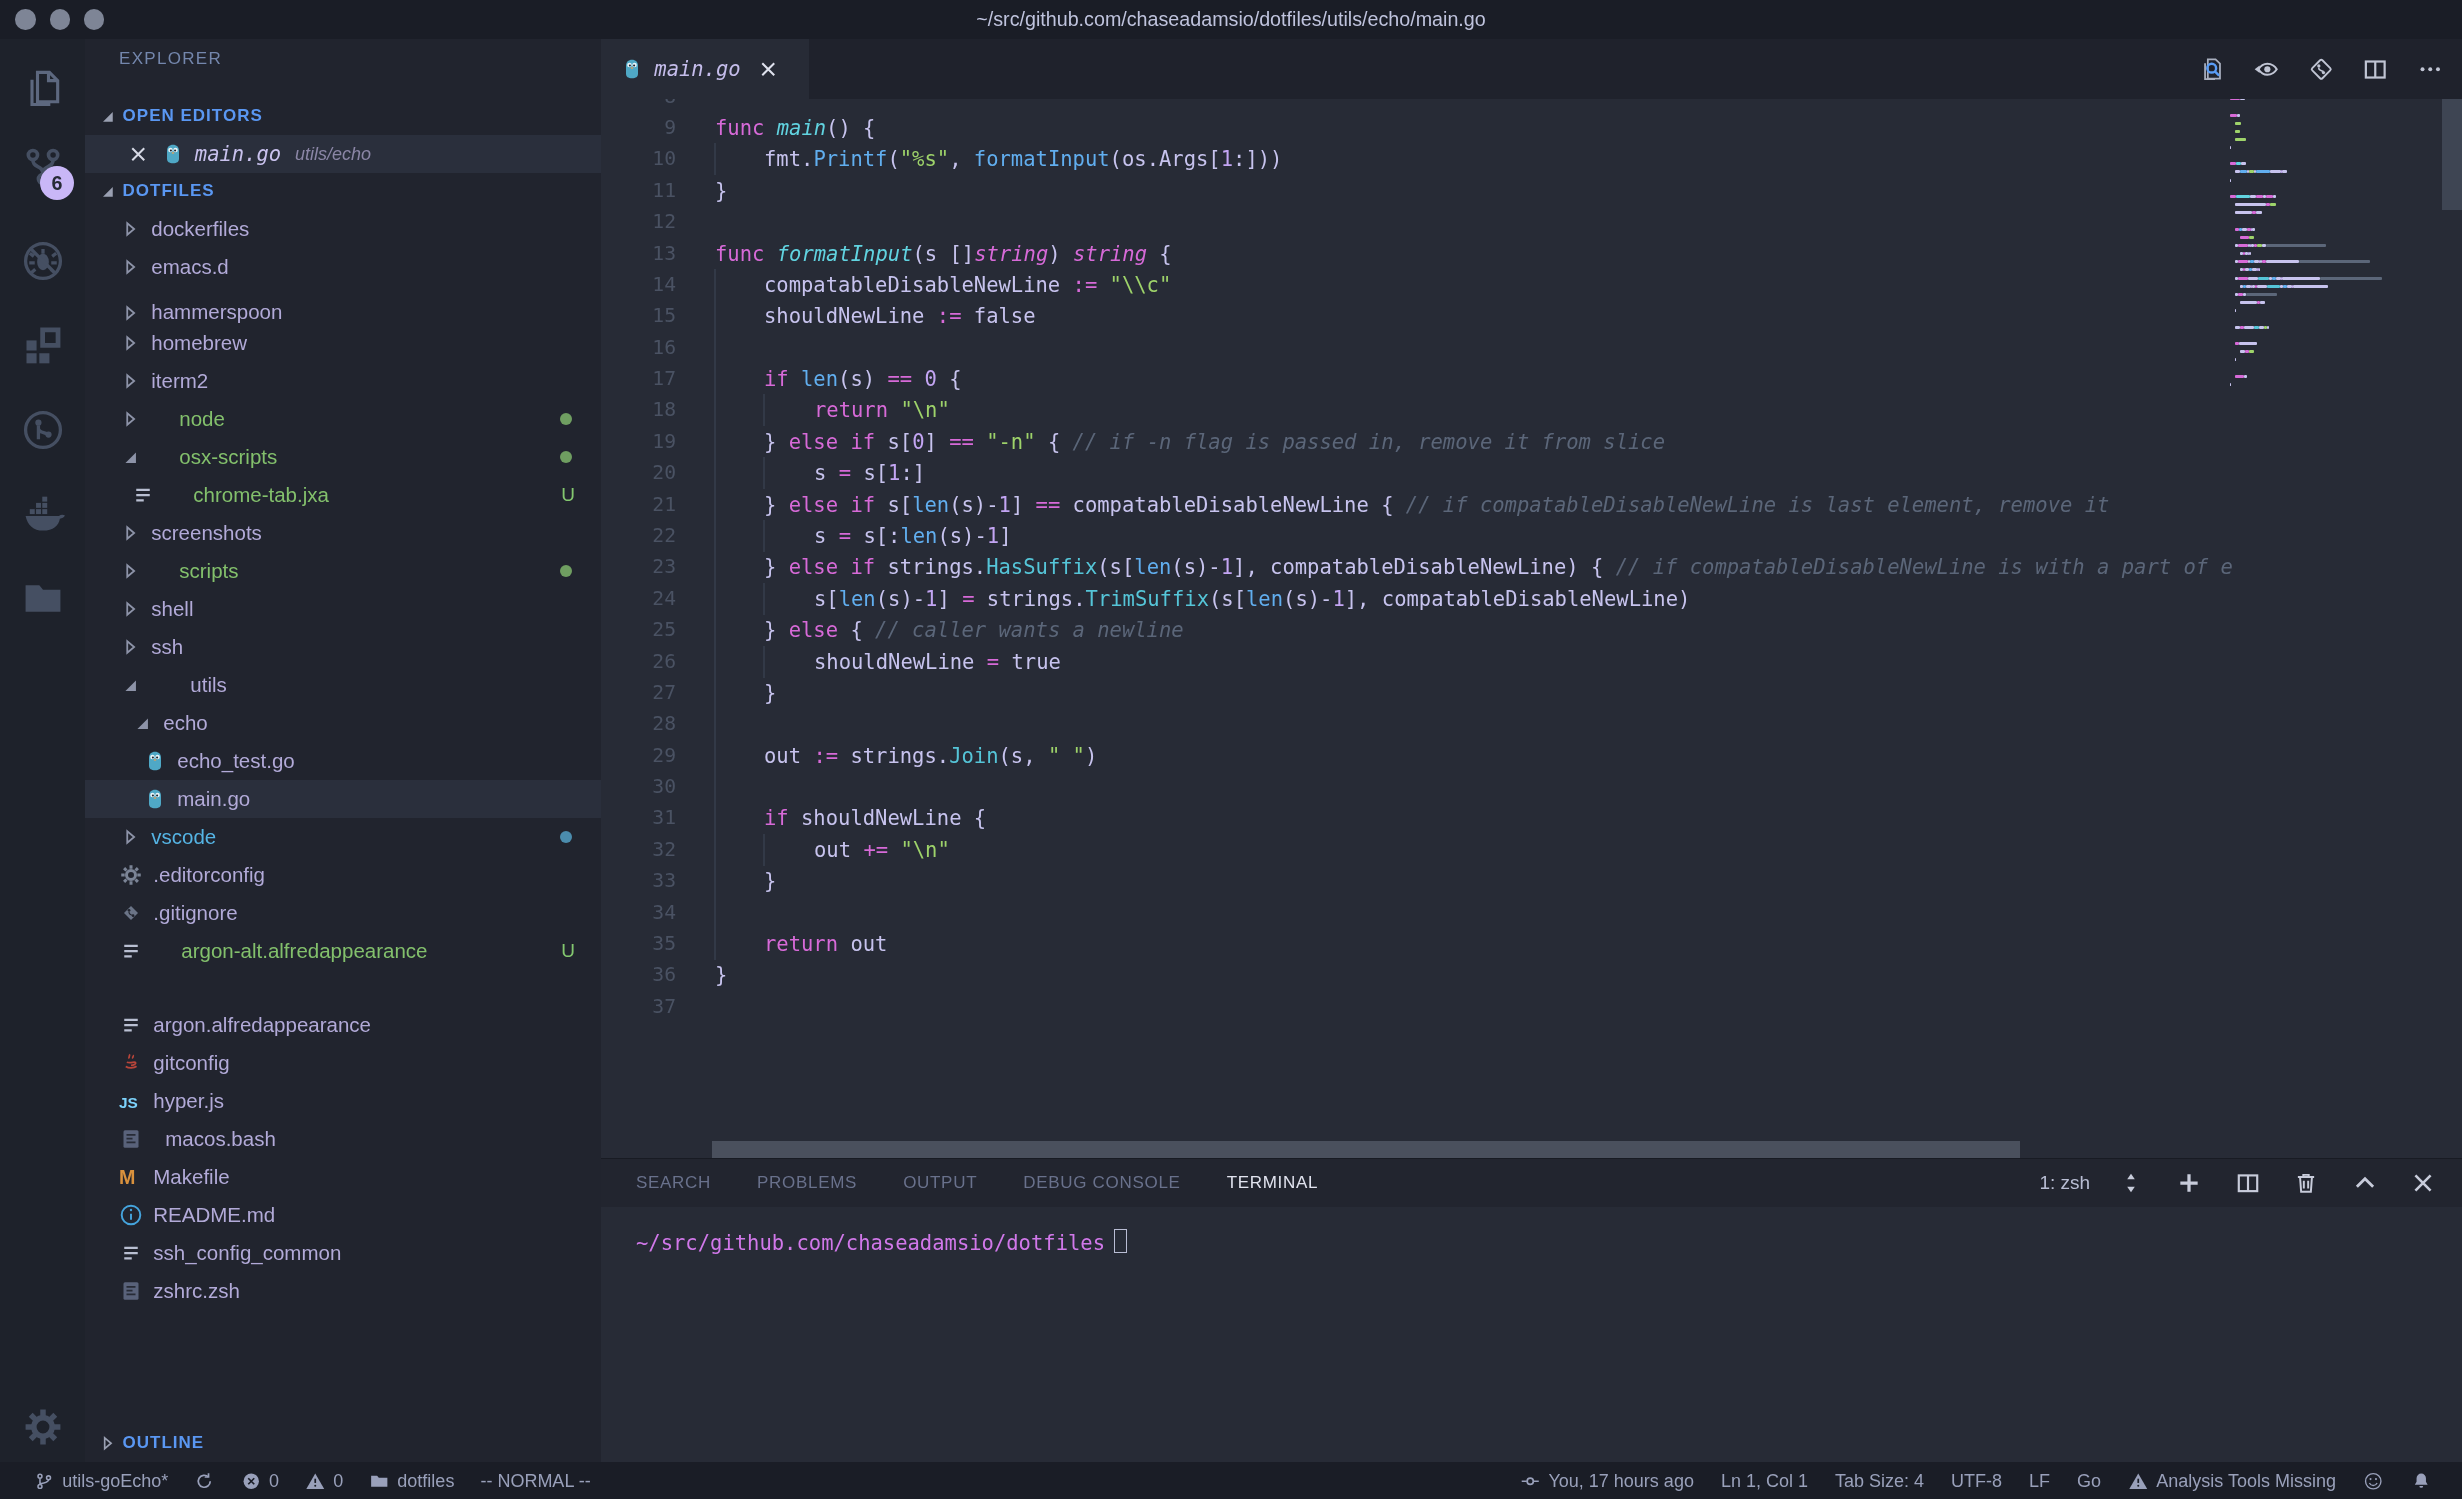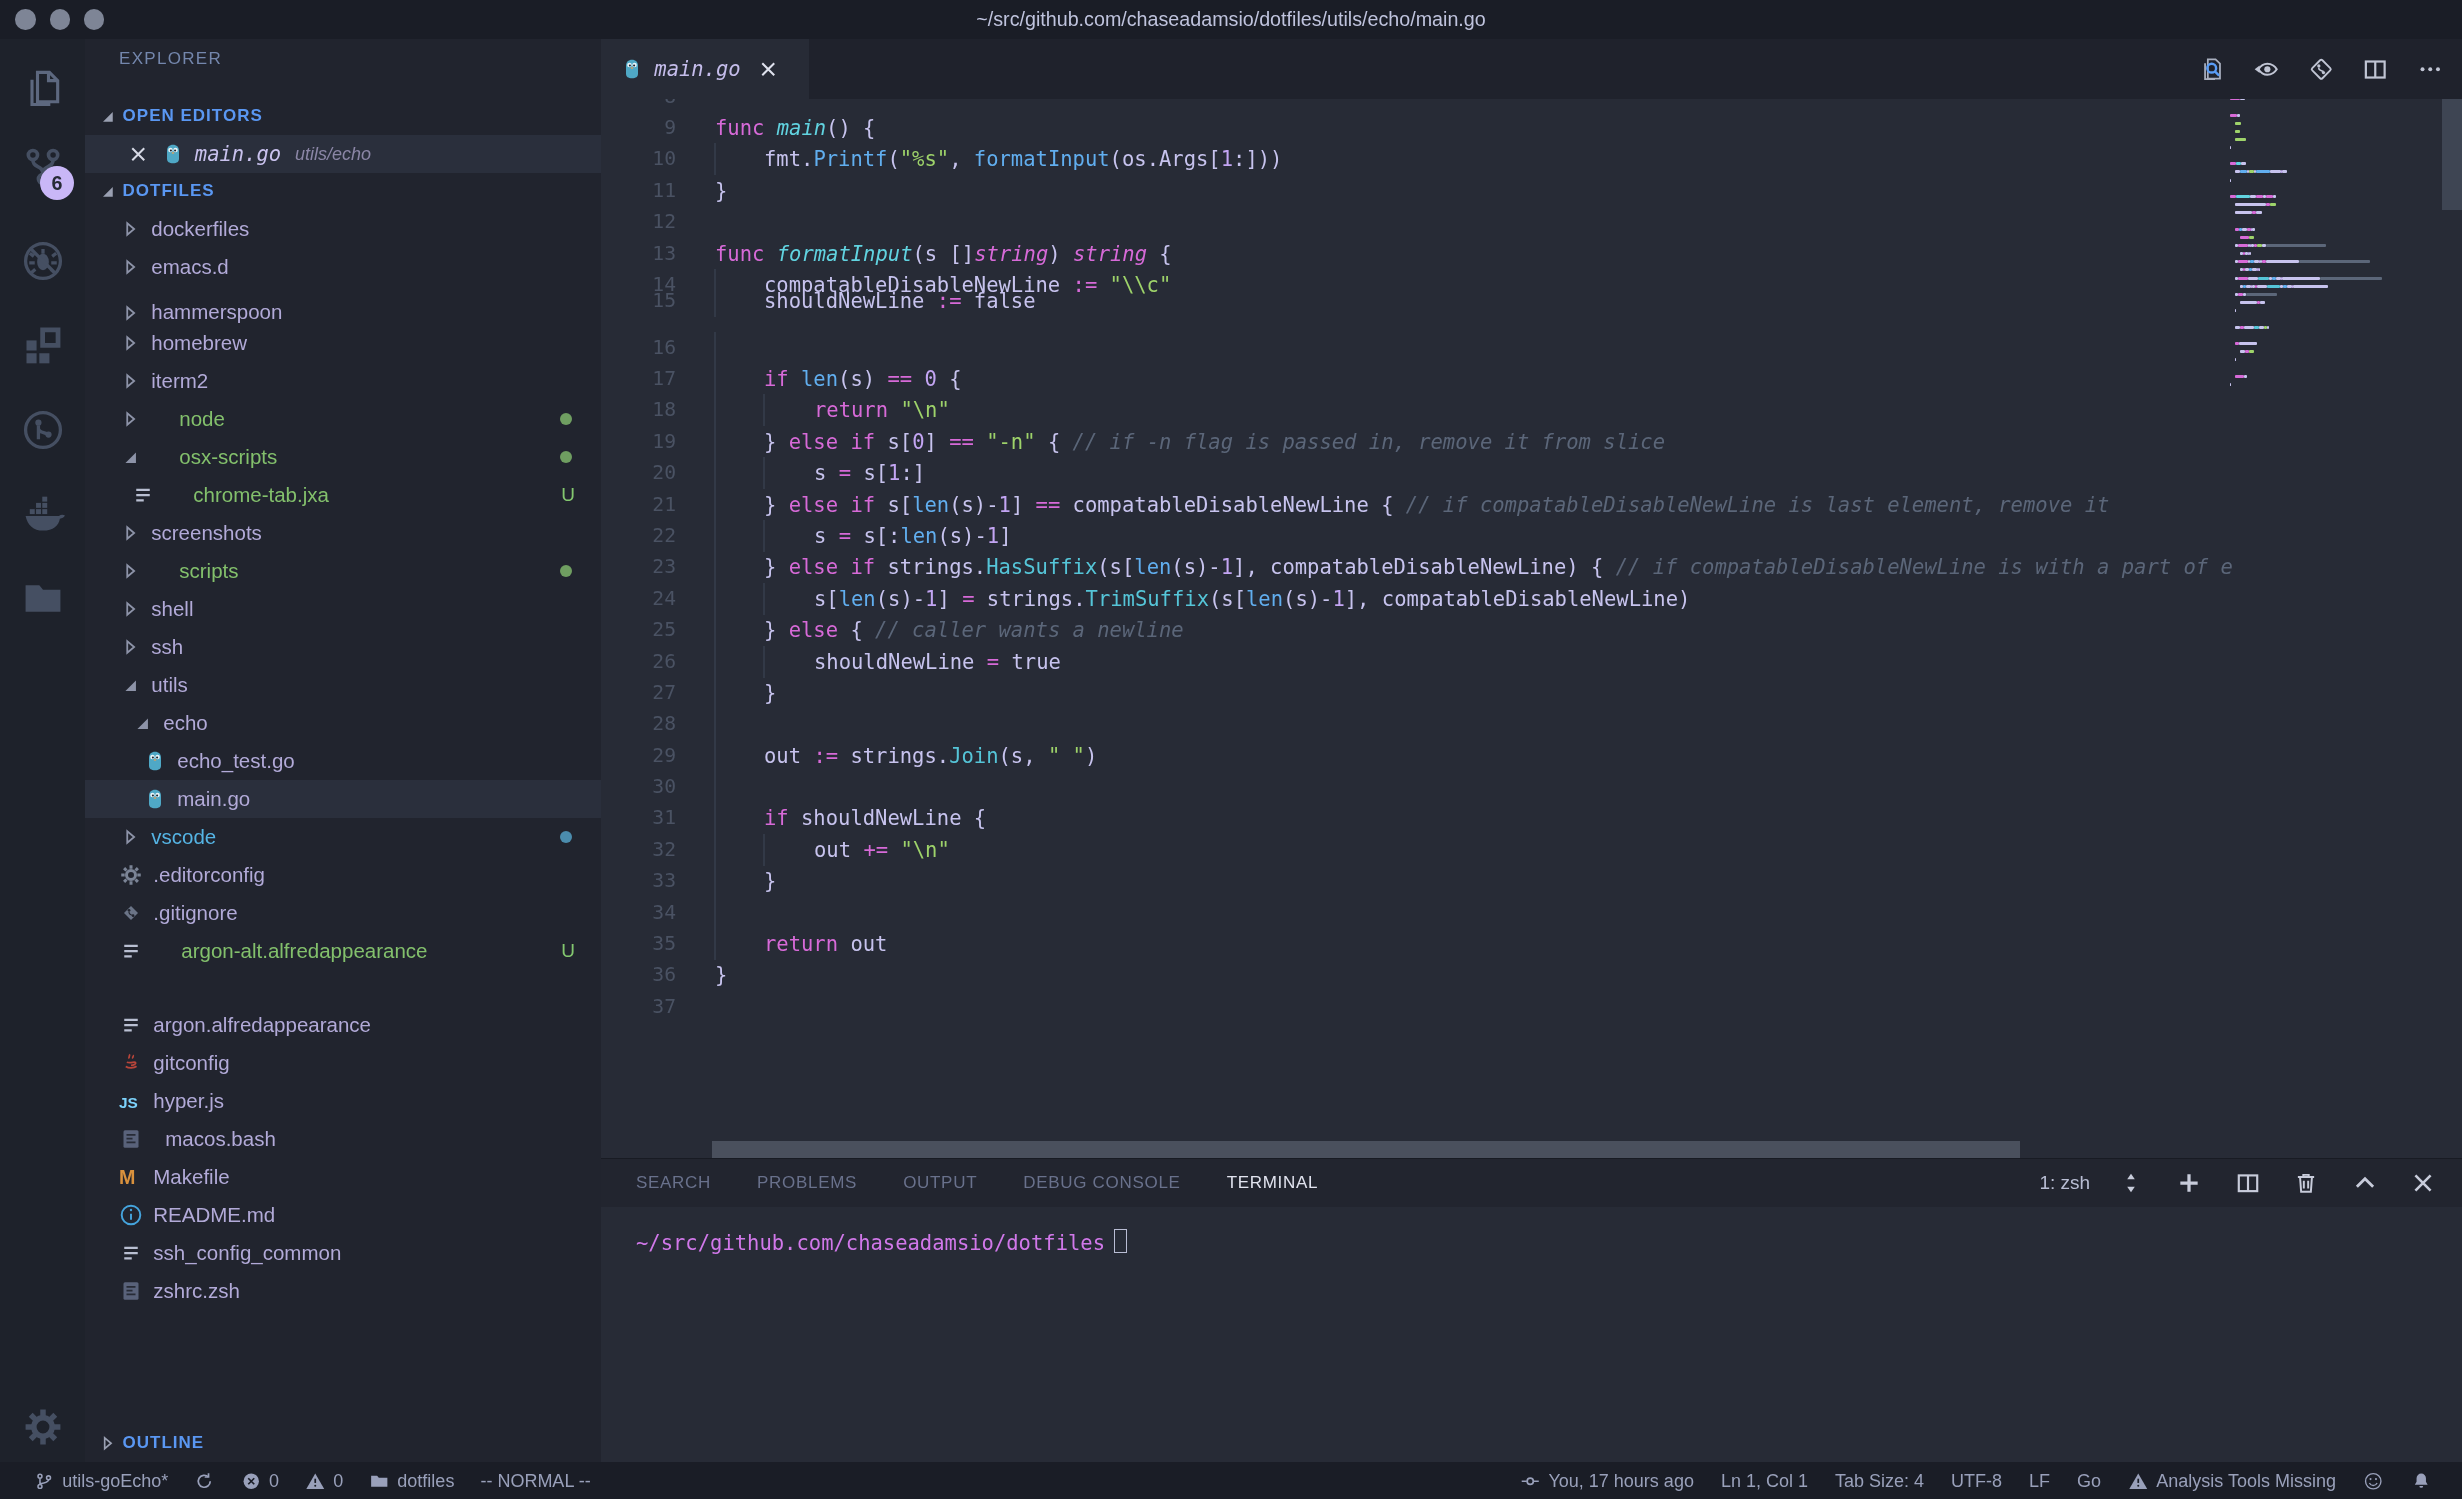--- a/index.html
+++ b/index.html
@@ -317,21 +317,21 @@
           <span class="c-d">shell</span>
         </div>
         <div class="trow" style="padding-left: 34px;">
           <span class="icn tw">
             <svg viewBox="0 0 16 16" fill="none" stroke="currentColor" stroke-width="1.3">
               <path d="M6 3.8L11 8l-5 4.2z"></path>
             </svg>
           </span>
           <span class="c-d">ssh</span>
         </div>
-        <div class="trow" style="padding-left: 34px;">
+        <div class="trow" style="padding-left: 34px; gap: 39px;">
           <span class="icn tw">
             <svg viewBox="0 0 16 16" fill="currentColor">
               <path d="M12.3 4.7v7.6H4.7z"></path>
             </svg>
           </span>
           <span class="c-d">utils</span>
         </div>
         <div class="trow" style="padding-left: 46px;">
           <span class="icn tw">
             <svg viewBox="0 0 16 16" fill="currentColor">
@@ -559,21 +559,21 @@
       </div>
       <div class="crow" style="top: 139px;">
         <span class="ln">13</span>
         <span class="ct" style="left: 114px;"><span style="color: rgb(215, 106, 216);">func </span><span style="color: rgb(97, 211, 224); font-style: italic;">formatInput</span><span style="color: rgb(199, 195, 238);">(s []</span><span style="color: rgb(215, 106, 216); font-style: italic;">string</span><span style="color: rgb(199, 195, 238);">) </span><span style="color: rgb(215, 106, 216); font-style: italic;">string</span><span style="color: rgb(199, 195, 238);"> {</span></span>
       </div>
       <div class="crow" style="top: 170px;">
         <span class="ln">14</span>
         <span class="g" style="left: 113px;"></span>
         <span class="ct" style="left: 163px;"><span style="color: rgb(199, 195, 238);">compatableDisableNewLine </span><span style="color: rgb(215, 106, 216);">:= </span><span style="color: rgb(158, 211, 106);">"\\c"</span></span>
       </div>
-      <div class="crow" style="top: 186px;">
+      <div class="crow" style="top: 201px;">
         <span class="ln">15</span>
         <span class="g" style="left: 113px;"></span>
         <span class="ct" style="left: 163px;"><span style="color: rgb(199, 195, 238);">shouldNewLine </span><span style="color: rgb(215, 106, 216);">:= </span><span style="color: rgb(199, 195, 238);">false</span></span>
       </div>
       <div class="crow" style="top: 233px;">
         <span class="ln">16</span>
         <span class="g" style="left: 113px;"></span>
         <span class="ct" style="left: 114px;"></span>
       </div>
       <div class="crow" style="top: 264px;">

